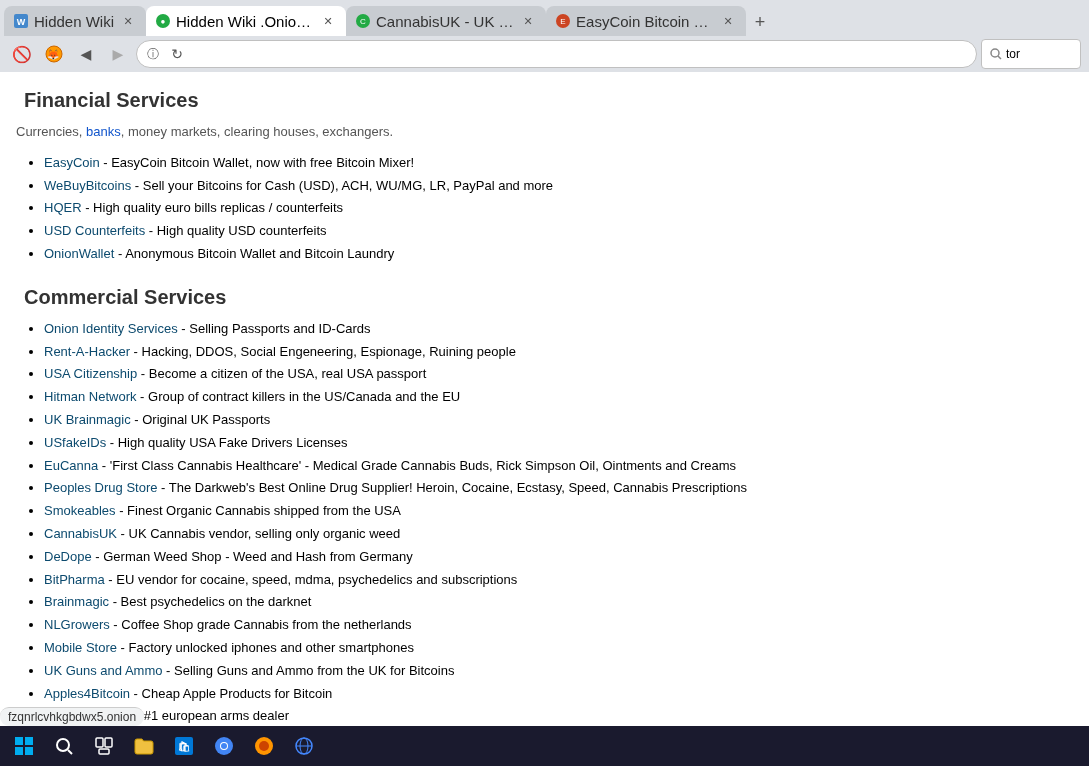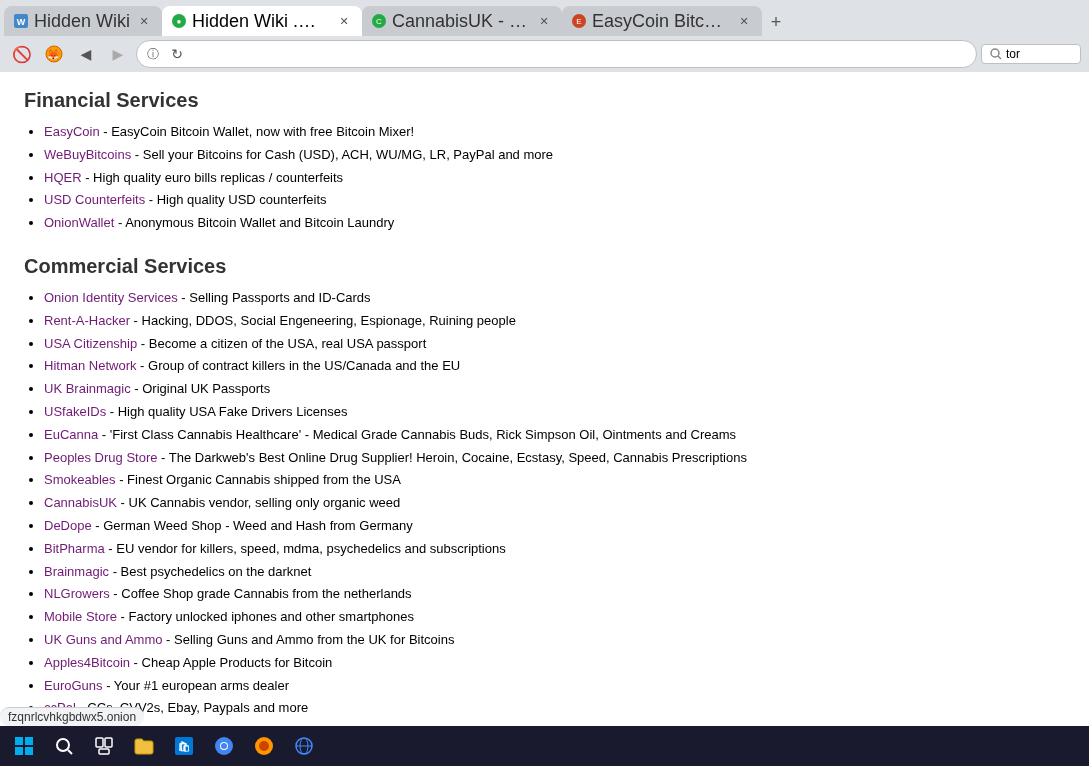--- a/index.html
+++ b/index.html
@@ -80,21 +80,21 @@
     }
     .tab-favicon {
       width: 14px;
       height: 14px;
       flex-shrink: 0;
     }
     .tab-label {
       overflow: hidden;
       text-overflow: ellipsis;
       white-space: nowrap;
-      font-size: 18px;
+      font-size: 15px;
     }
     .tab-close {
       width: 16px;
       height: 16px;
       border-radius: 50%;
       display: flex;
       align-items: center;
       justify-content: center;
       font-size: 11px;
       flex-shrink: 0;
@@ -163,21 +163,21 @@
       font-size: 14px;
       color: #555;
       cursor: pointer;
     }
     .search-bar-right {
       display: flex;
       align-items: center;
       background: #fff;
       border: 1px solid #c0c0c0;
       border-radius: 4px;
-      height: 20px;
+      height: 30px;
       padding: 0 8px;
       gap: 4px;
       min-width: 100px;
     }
     .search-bar-right input {
       border: none;
       outline: none;
       font-size: 12px;
       width: 50px;
       background: transparent;
@@ -214,21 +214,21 @@
     ul.items-list {
       list-style: disc;
       padding-left: 28px;
       margin-bottom: 16px;
     }
     ul.items-list li {
       margin-bottom: 2px;
       font-size: 13px;
     }
     ul.items-list li a {
-      color: #701a75;
+      color: #0c4a6e;
       text-decoration: none;
     }
 
     .status-bar {
       position: fixed;
       bottom: 40px;
       left: 0;
       background: #f1f3f4;
       border-top: 1px solid #ccc;
       font-size: 12px;
@@ -305,20 +305,23 @@
         <line x1="8" y1="8" x2="11" y2="11" stroke="#888" stroke-width="1.5"></line>
       </svg>
       <input type="text" value="tor" style="">
     </div>
   </div>
 </div>
 
 <div class="page-content">
 
   <h2 class="section-title">Financial Services</h2>
+  <p class="section-subtitle">
+    Currencies, <a>banks</a>, money markets, clearing houses, exchangers.
+  </p>
   <ul class="items-list">
     <li>
       <a>EasyCoin</a><span> - EasyCoin Bitcoin Wallet, now with free Bitcoin Mixer!</span>
     </li>
     <li>
       <a>WeBuyBitcoins</a><span> - Sell your Bitcoins for Cash (USD), ACH, WU/MG, LR, PayPal and more</span>
     </li>
     <li>
       <a>HQER</a><span> - High quality euro bills replicas / counterfeits</span>
     </li>
@@ -359,21 +362,21 @@
     <li>
       <a>Smokeables</a><span> - Finest Organic Cannabis shipped from the USA</span>
     </li>
     <li>
       <a>CannabisUK</a><span> - UK Cannabis vendor, selling only organic weed</span>
     </li>
     <li>
       <a>DeDope</a><span> - German Weed Shop - Weed and Hash from Germany</span>
     </li>
     <li>
-      <a>BitPharma</a><span> - EU vendor for killers, speed, mdma, psychedelics and subscriptions</span>
+      <a>BitPharma</a><span> - EU vendor for cocaine, speed, mdma, psychedelics and subscriptions</span>
     </li>
     <li>
       <a>Brainmagic</a><span> - Best psychedelics on the darknet</span>
     </li>
     <li>
       <a>NLGrowers</a><span> - Coffee Shop grade Cannabis from the netherlands</span>
     </li>
     <li>
       <a>Mobile Store</a><span> - Factory unlocked iphones and other smartphones</span>
     </li>

